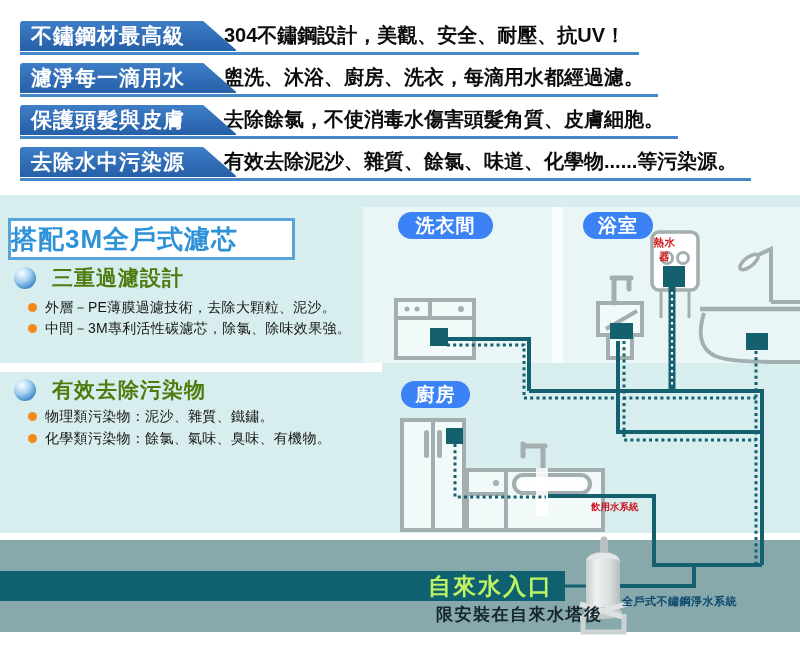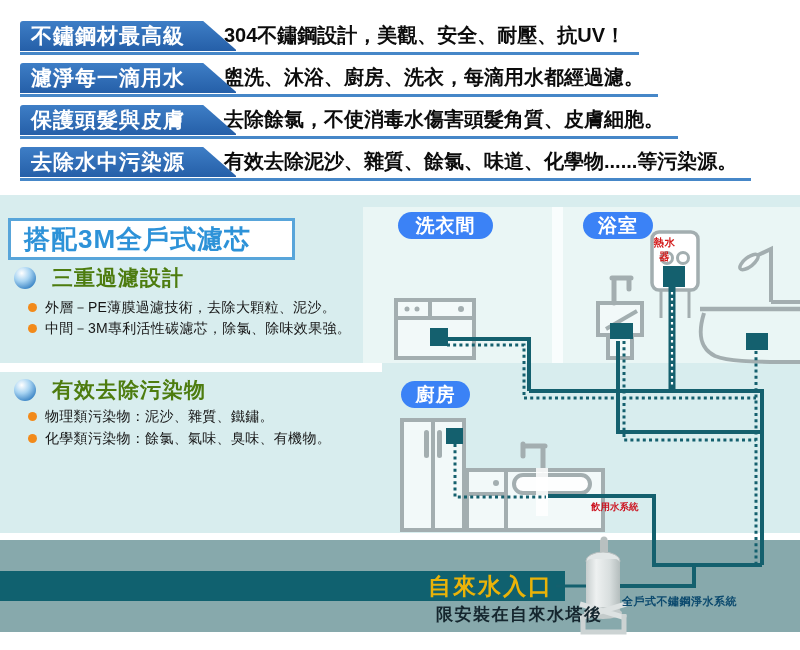--- a/index.html
+++ b/index.html
@@ -18,28 +18,28 @@
               clip-path:polygon(0 0,18% 0,100% 96%,100% 100%,0 100%);}
   .feat-desc{margin-left:28px;font-size:20px;font-weight:bold;color:#0c0c0c;
              white-space:nowrap;padding-bottom:1px;}
 
   
   .mid-bg{left:0;top:195px;width:800px;height:338px;background:#d8edee;}
   .panel{background:#eaf6f5;}
   .white-strip{left:0;top:363px;width:382px;height:9px;background:#ffffff;}
   .panel-gap{left:552px;top:207px;width:11px;height:156px;background:#f9fdfd;}
   .ground{left:0;top:540px;width:800px;height:92px;background:#87a9ac;}
-  .inlet-bar{left:0;top:571px;width:565px;height:30px;background:#10616f;color:#eab308;
+  .inlet-bar{left:0;top:571px;width:565px;height:30px;background:#10616f;color:#bef264;
              font-size:23px;font-weight:bold;line-height:30px;text-align:right;
              padding-right:12px;box-sizing:border-box;letter-spacing:2px;z-index:3;}
 
   
   .title-box{left:8px;top:218px;width:287px;height:42px;background:#fff;
              border:3px solid #58a5da;box-sizing:border-box;color:#2d92d8;
-             font-size:26px;font-weight:bold;line-height:36px;padding-left:13px;
+             font-size:26px;font-weight:bold;line-height:36px;
              letter-spacing:1px;white-space:nowrap;}
   .sec-head{display:flex;align-items:center;gap:16px;font-size:21px;font-weight:bold;
             color:#4d7c0f;letter-spacing:1px;white-space:nowrap;}
   .drop-icon{width:22px;height:22px;border-radius:50%;
              background:radial-gradient(circle at 35% 28%,#ffffff,#a8d4f2 38%,#3d86c6 78%,#1d5c96);}
   .bullet{position:absolute;left:28px;padding-left:17px;font-size:14px;color:#161616;
           white-space:nowrap;letter-spacing:0.3px;}
   .bullet::before{content:"";position:absolute;left:0;top:4px;width:9px;height:9px;
           border-radius:50%;background:#f28a1a;}
 

